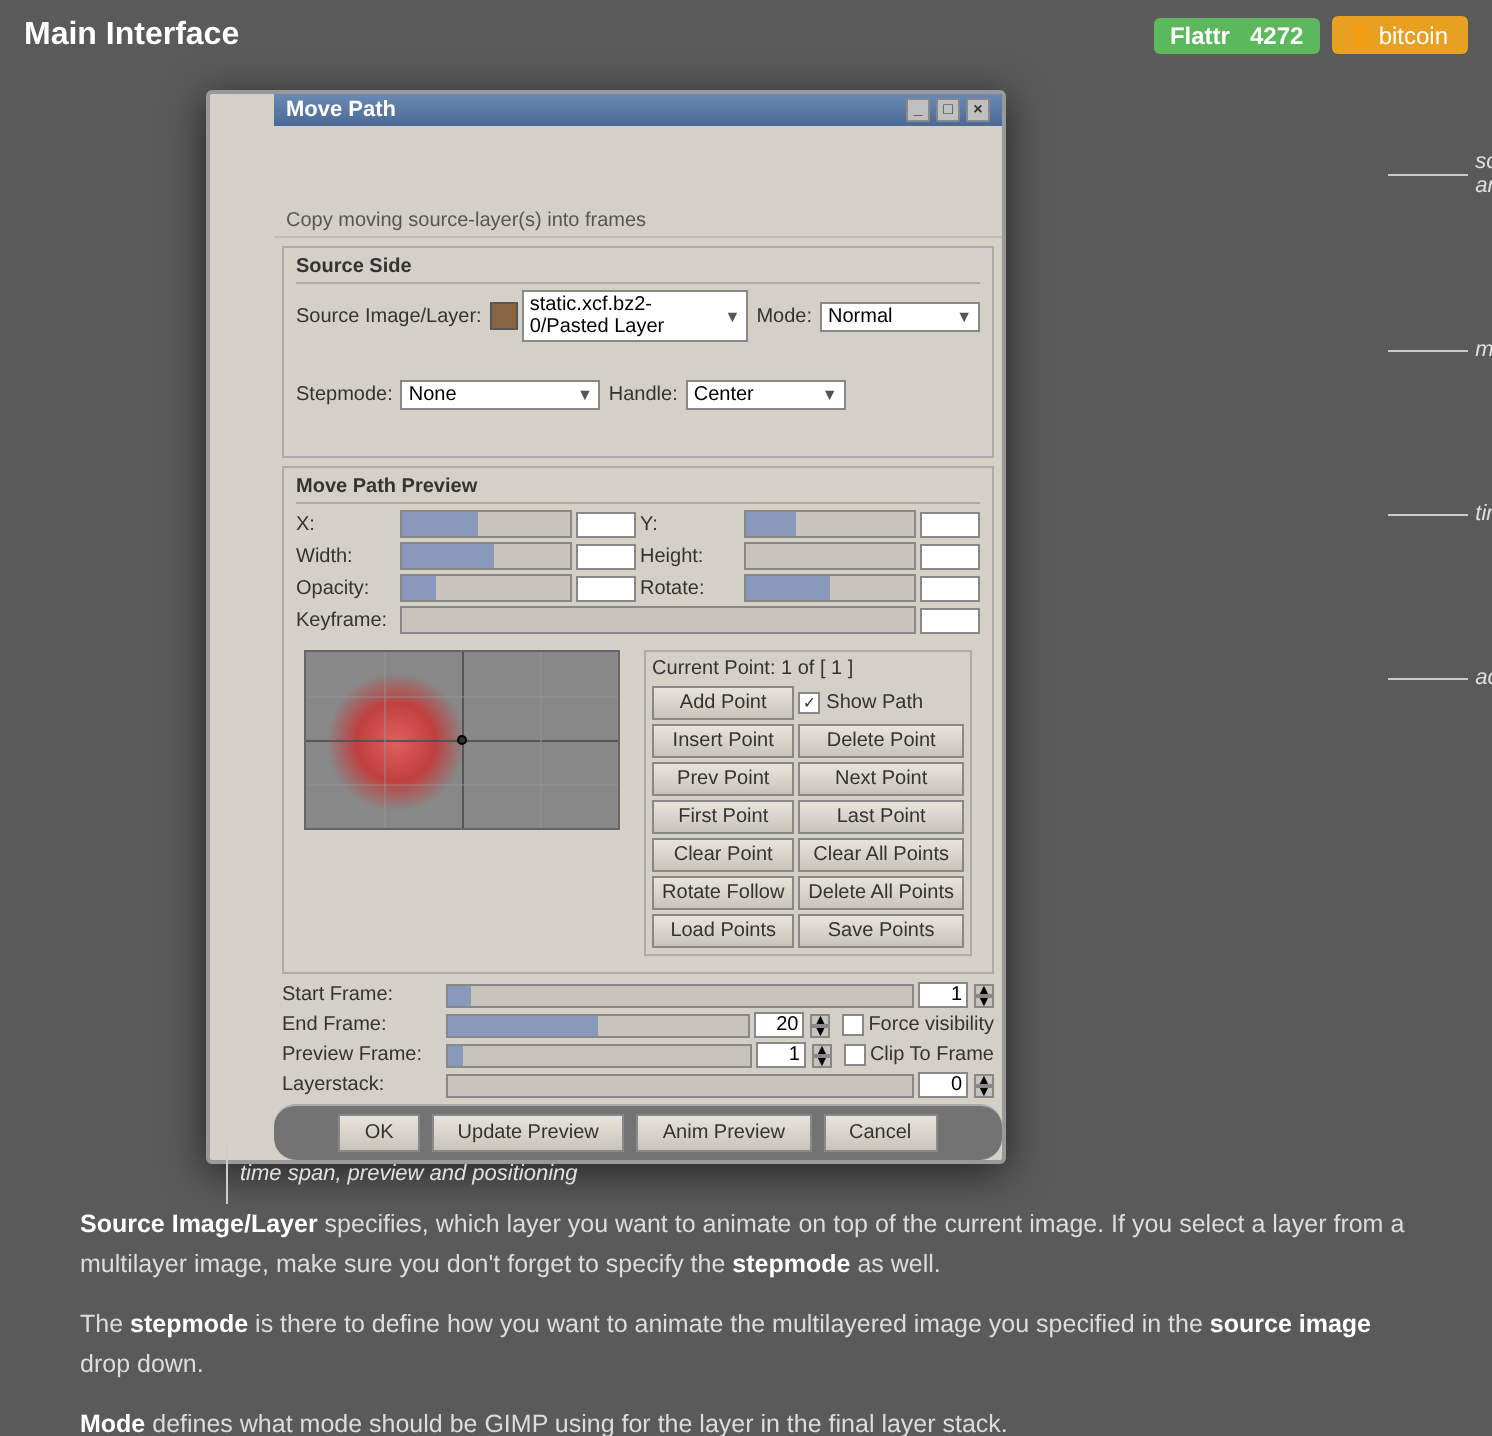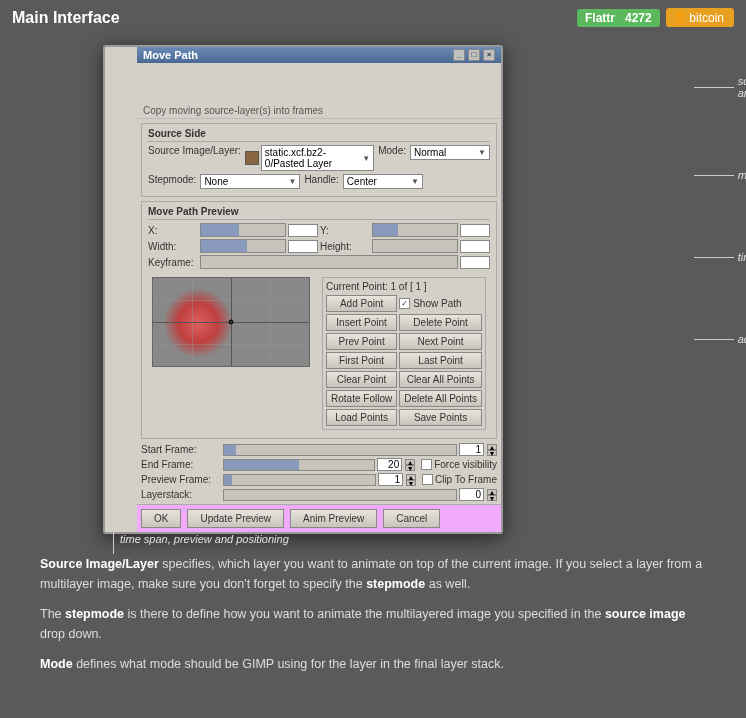--- a/index.html
+++ b/index.html
@@ -110,22 +110,22 @@
       font-size: 10px;
       font-weight: bold;
       color: #333;
       margin-bottom: 3px;
       border-bottom: 1px solid #aaa;
       padding-bottom: 2px;
     }
 
     .gimp-row {
       display: flex;
-      align-items: flex-start;
-      margin-bottom: 3px;
+      align-items: center;
+      margin-bottom: 19px;
       gap: 4px;
     }
     .gimp-label {
       color: #333;
       font-size: 10px;
       white-space: nowrap;
     }
     .gimp-dropdown {
       background: #fff;
       border: 1px solid #888;
@@ -298,24 +298,26 @@
       width: 10px;
       height: 6px;
       line-height: 5px;
       text-align: center;
       cursor: pointer;
     }
 
     
     .dialog-footer {
       display: flex;
+      justify-content: center;
       gap: 6px;
       padding: 4px;
       border-top: 1px solid #aaa;
-      background: #f0abfc;
+      background: #737373;
+      border-radius: 11px;
     }
     .dialog-btn {
       background: linear-gradient(to bottom, #e8e4dc, #c8c4bc);
       border: 1px solid #888;
       padding: 3px 12px;
       font-size: 10px;
       cursor: pointer;
       color: #333;
     }
 
@@ -434,21 +436,31 @@
             <div class="slider-track" style="background:linear-gradient(to right, #8899bb 0%, #8899bb 55%, #c8c4bc 55%);"></div>
             <input type="text" class="slider-value" style="font-size: 10px; border: 1px solid rgb(136, 136, 136); width: 30px;">
           </div>
 
           <div class="slider-row">
             <span class="slider-label">Height:</span>
             <div class="slider-track" style="background:#c8c4bc;"></div>
             <input type="text" class="slider-value" style="font-size: 10px; border: 1px solid rgb(136, 136, 136); width: 30px;">
           </div>
 
-
+          <div class="slider-row">
+            <span class="slider-label">Opacity:</span>
+            <div class="slider-track" style="background:linear-gradient(to right, #8899bb 0%, #8899bb 20%, #c8c4bc 20%);"></div>
+            <input type="text" class="slider-value" style="font-size: 10px; border: 1px solid rgb(136, 136, 136); width: 30px;">
+          </div>
+
+          <div class="slider-row">
+            <span class="slider-label">Rotate:</span>
+            <div class="slider-track" style="background:linear-gradient(to right, #8899bb 0%, #8899bb 50%, #c8c4bc 50%);"></div>
+            <input type="text" class="slider-value" style="font-size: 10px; border: 1px solid rgb(136, 136, 136); width: 30px;">
+          </div>
         </div>
 
         <div class="slider-row" style="margin-top:2px;">
           <span class="slider-label">Keyframe:</span>
           <div class="slider-track" style="background:#c8c4bc;flex:1;"></div>
           <input type="text" class="slider-value" style="font-size: 10px; border: 1px solid rgb(136, 136, 136); width: 30px;">
         </div>
 
         <div style="display:flex; gap:4px; margin-top:4px;">
 

